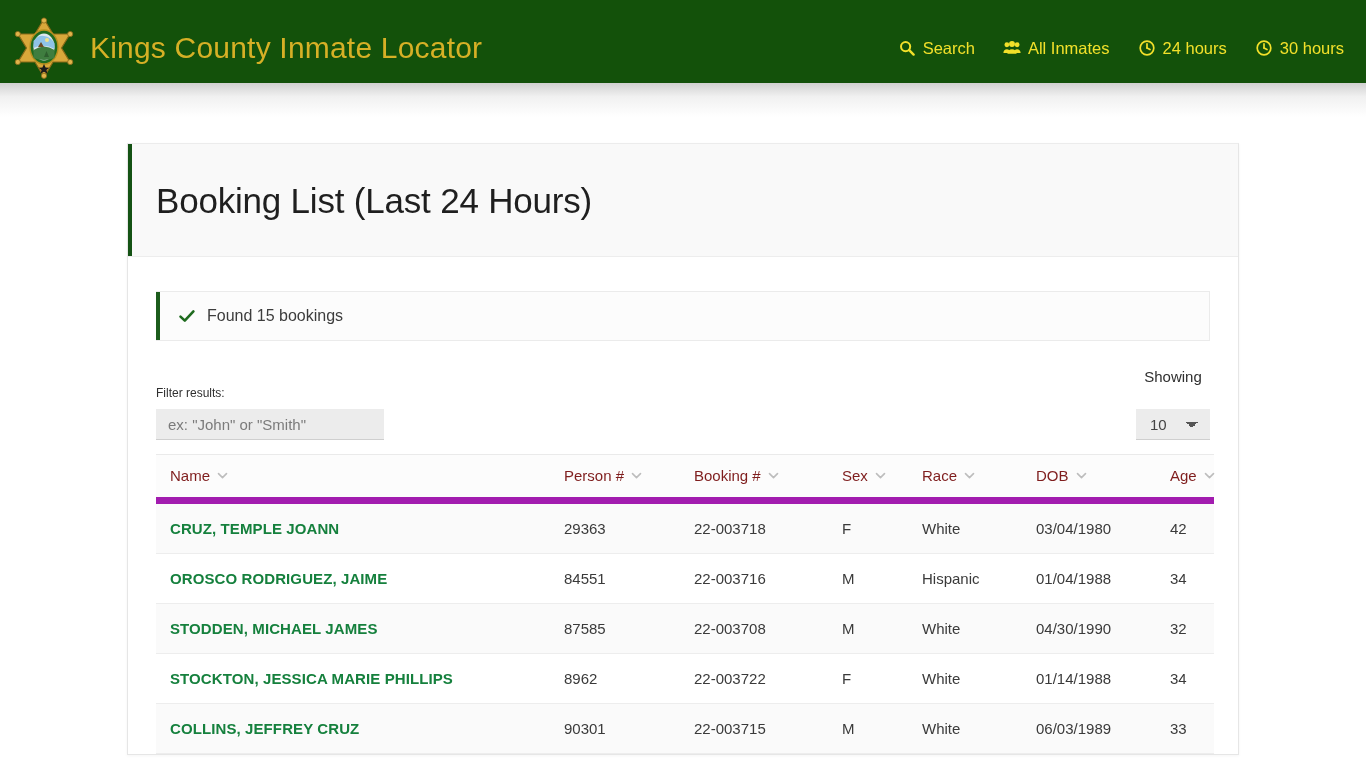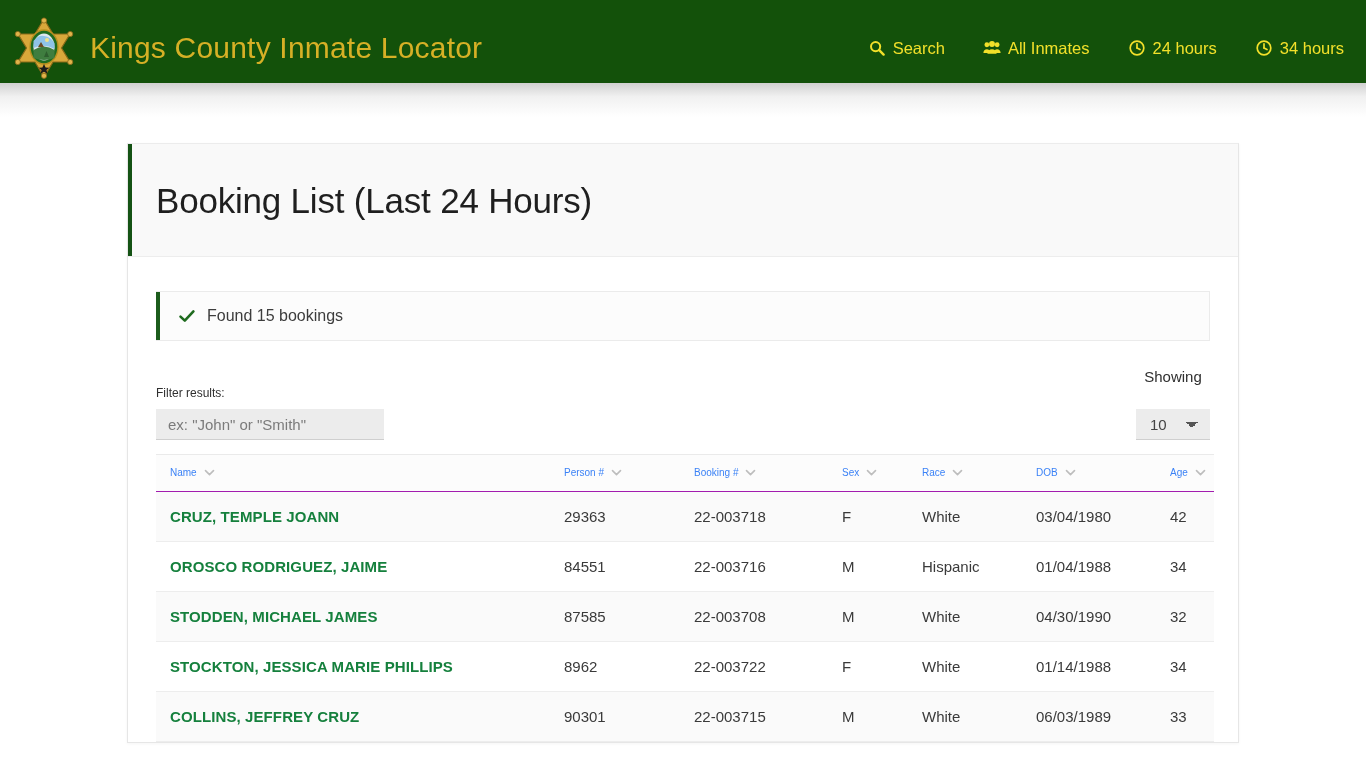--- a/index.html
+++ b/index.html
@@ -43,21 +43,21 @@
     font-size: 30px;
     line-height: 34px;
     font-weight: 400;
     letter-spacing: .2px;
     white-space: nowrap;
   }
   .nav-links {
     margin-left: auto;
     display: flex;
     align-items: center;
-    gap: 38px;
+    gap: 28px;
   }
   .nav-link {
     display: flex;
     align-items: center;
     gap: 7px;
     color: #f2e02a;
     font-size: 16.5px;
     line-height: 20px;
     text-decoration: none;
     white-space: nowrap;
@@ -219,26 +219,26 @@
   }
 
   
   table.booking-table {
     width: 100%;
     border-collapse: collapse;
     table-layout: fixed;
   }
   table.booking-table thead th {
     text-align: left;
-    font-size: 10px;
+    font-size: 15px;
     font-weight: 400;
-    color: #3b82f6;
+    color: #7f1d1d;
     padding: 12px 6px 13px 14px;
     border-top: 1px solid #eaeaea;
-    border-bottom: 1px solid #a21caf;
+    border-bottom: 7px solid #a21caf;
     background: #fcfcfc;
     white-space: nowrap;
     cursor: pointer;
     user-select: none;
   }
   .th-inner { display: inline-flex; align-items: center; gap: 7px; }
   .sort-ico { display: inline-flex; width: 11px; height: 11px; opacity: .55; }
 
   table.booking-table tbody td {
     font-size: 15px;
@@ -336,21 +336,21 @@
     </a>
 
     <a class="nav-link" href="#">
       <span class="nav-ico">
         <svg viewBox="0 0 16 16" width="16" height="16" aria-hidden="true">
           <circle cx="8" cy="8" r="6.8" fill="none" stroke="#f2e02a" stroke-width="1.7"></circle>
           <line x1="8" y1="8" x2="8" y2="3.8" stroke="#f2e02a" stroke-width="1.7" stroke-linecap="round"></line>
           <line x1="8" y1="8" x2="11" y2="9.6" stroke="#f2e02a" stroke-width="1.7" stroke-linecap="round"></line>
         </svg>
       </span>
-      <span>34 hours</span>
+      <span>30 hours</span>
     </a>
   </div>
 </div>
 <div class="nav-shadow"></div>
 
 <div class="page">
   <div class="container">
     <div class="card">
 
       <div class="card-header">

